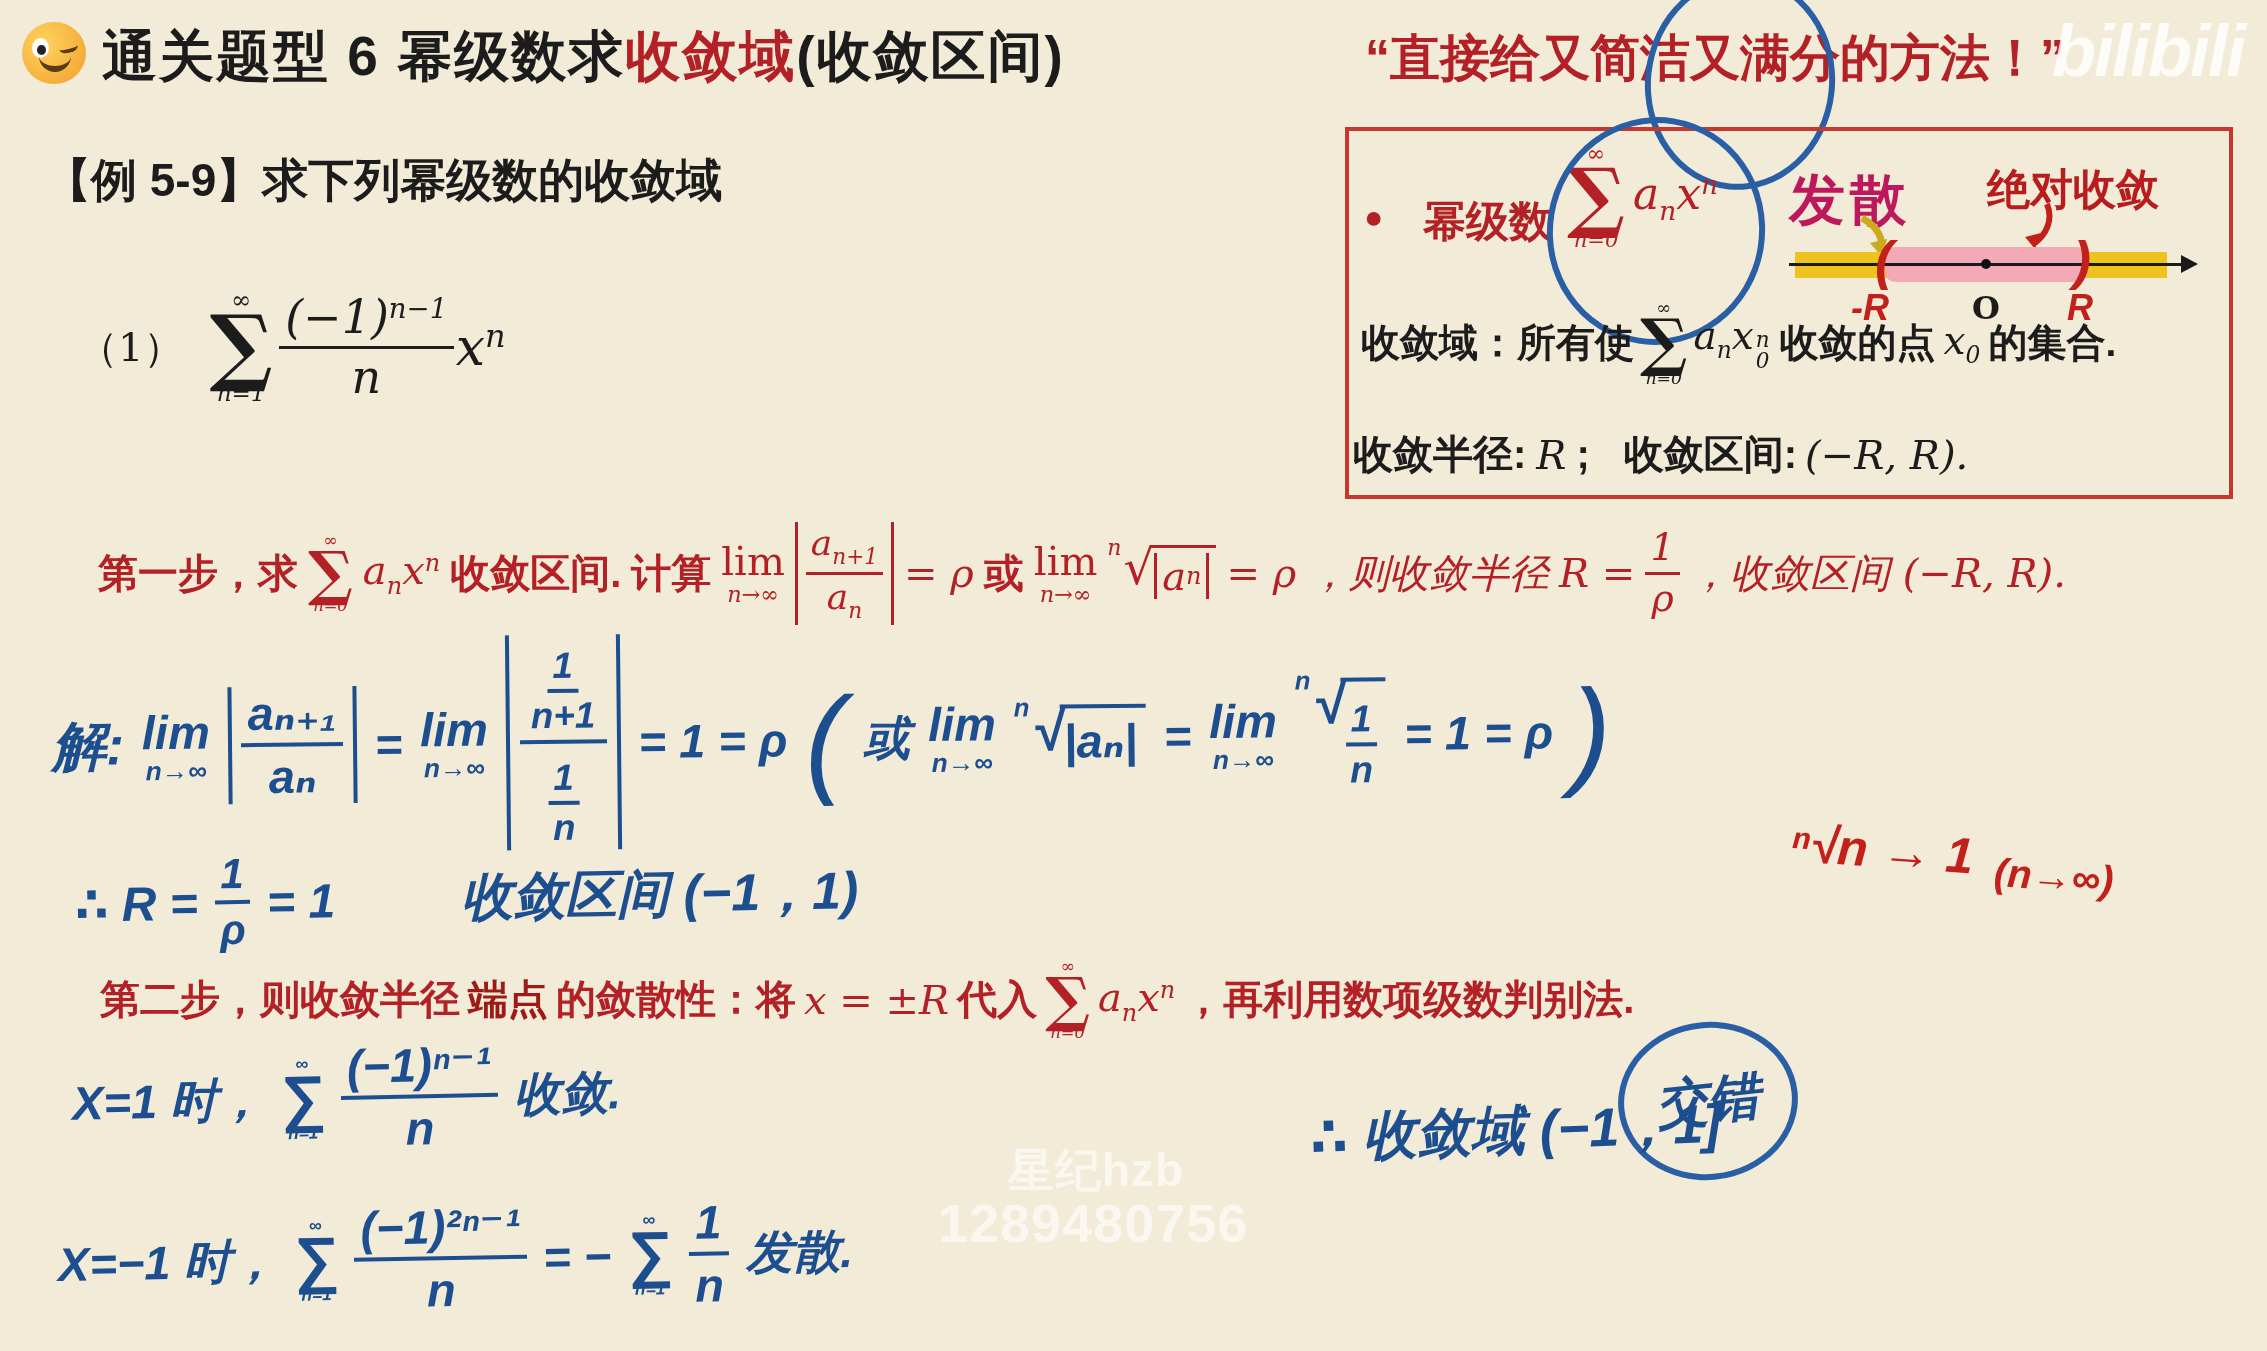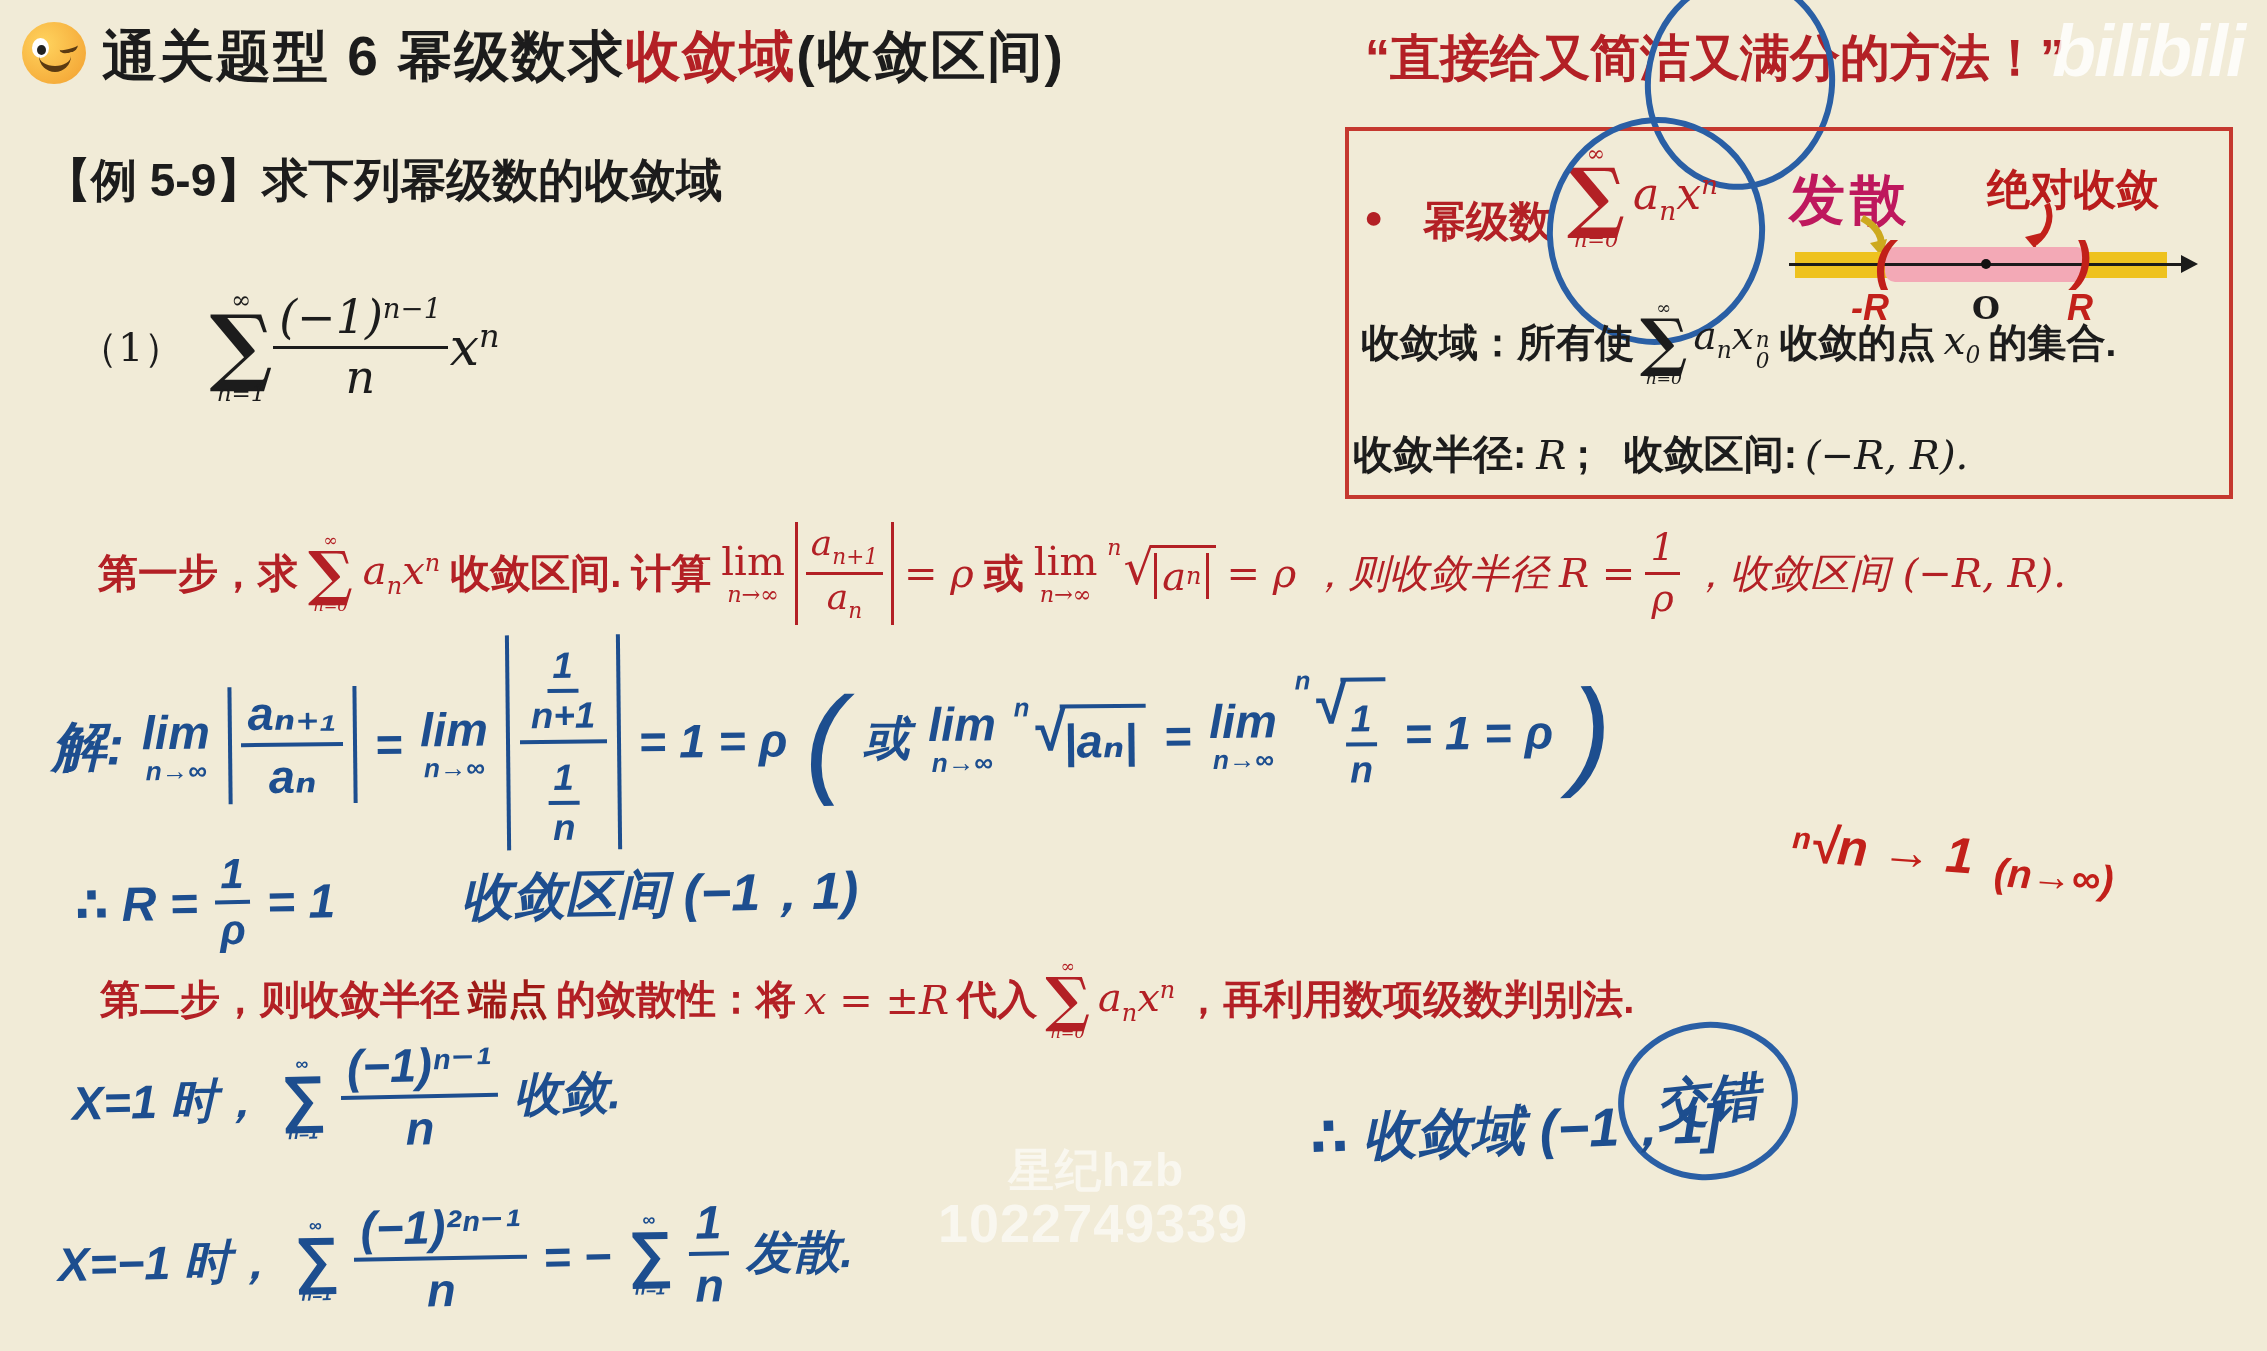--- a/index.html
+++ b/index.html
@@ -147,21 +147,21 @@
 
 <div class="abs b" style="left:45px;top:150px;font-size:46px">【例 5-9】求下列幂级数的收敛域</div>
 
 <div class="mrow" style="left:78px;top:288px;font-size:46px">
   <span class="mr" style="font-size:40px">（1）</span>
   <span class="sum" style="font-size:48px;margin-left:26px">
     <span class="st">∞</span>
     <span class="sg">∑</span>
     <span class="sb">n=1</span>
   </span>
-  <span class="frac mi" style="font-size:46px;">
+  <span class="frac mi" style="font-size:46px;margin-left:6px">
     <span class="fn"><span>(−1)</span><span class="mp">n−1</span></span>
     <span class="fd">n</span>
   </span>
   <span style="margin-left:2px"><span class="mi" style="font-size:52px">x</span><span class="mi mp" style="font-size:32px">n</span></span>
 </div>
 
 <div class="mrow pr" style="left:98px;top:522px;font-size:40px;gap:10px">
   <span class="b">第一步，求</span>
   <span class="sum" style="font-size:34px">
     <span class="st">∞</span>
@@ -335,13 +335,13 @@
     <span class="sb">n=1</span>
   </span>
   <span class="frac">
     <span class="fn">1</span>
     <span class="fd">n</span>
   </span>
   <span>发散.</span>
 </div>
 
 <div class="abs wm" style="left:1008px;top:1140px;font-size:46px">星纪hzb</div>
-<div class="abs wm" style="left:938px;top:1192px;font-size:54px">1022749339</div>
+<div class="abs wm" style="left:938px;top:1192px;font-size:54px">1289480756</div>
 
 </body></html>

